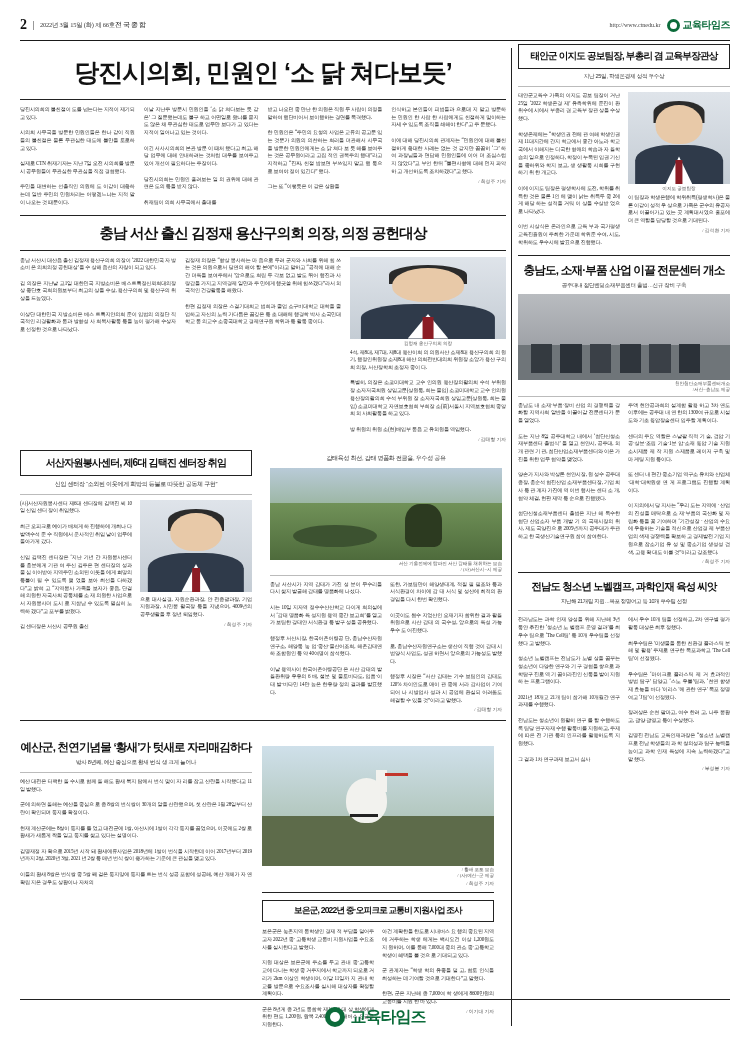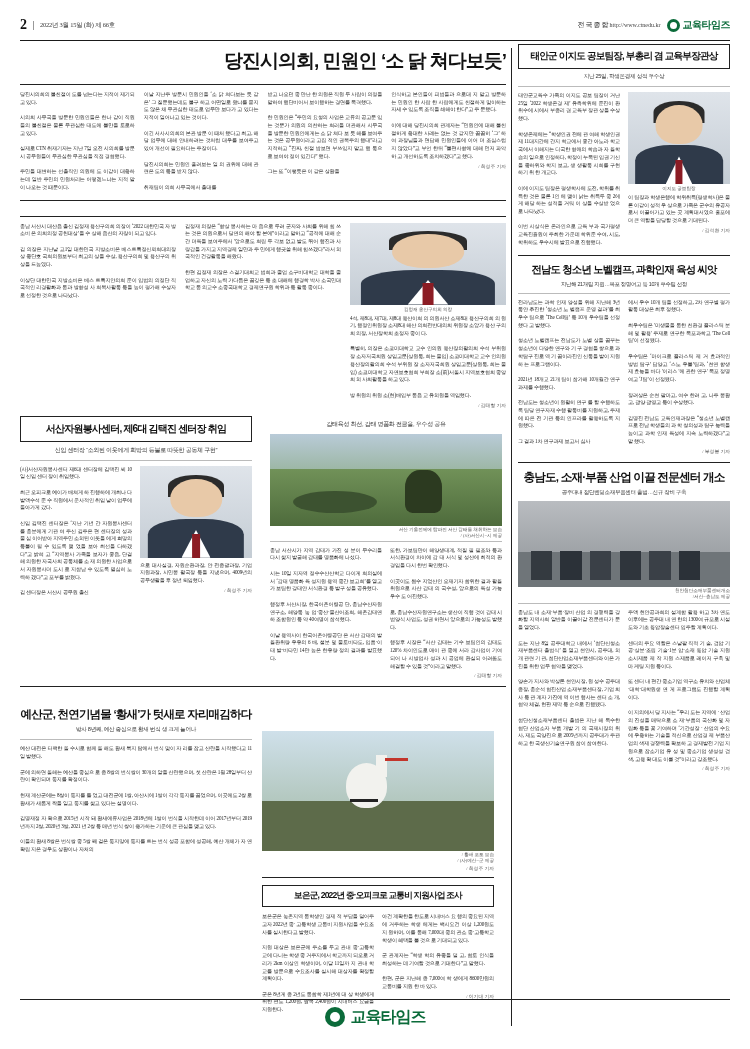--- a/index.html
+++ b/index.html
@@ -4,39 +4,39 @@
 <style>
   html,body{margin:0;padding:0;background:#c8c8c8;}
   body{font-family:"Liberation Serif", serif;}
   .page{width:750px;height:1049px;background:#ffffff;position:relative;overflow:hidden;margin:0 auto;}
   .inner{position:absolute;left:20px;top:14px;width:710px;height:1020px;}
 
   
   .masthead{display:flex;align-items:center;height:22px;border-bottom:1px solid #1a1a1a;padding-bottom:4px;}
   .pageno{font-size:14px;font-weight:bold;color:#111;margin-right:6px;}
   .mast-date{font-size:6.4px;color:#333;border-left:1px solid #999;padding-left:6px;letter-spacing:-0.2px;}
-  .mast-center{flex:1;text-align:right;font-size:7px;color:#222;letter-spacing:1px;}
+  .mast-center{flex:1;text-align:left;font-size:7px;color:#222;letter-spacing:1px;}
   .mast-url{font-size:6px;color:#444;margin-right:6px;}
   .mast-logo{display:flex;align-items:center;gap:3px;}
   .mast-logo .mark{width:13px;height:13px;border-radius:50%;background:#0b6b3a;position:relative;}
   .mast-logo .mark:after{content:"";position:absolute;left:3px;top:3px;width:7px;height:7px;border-radius:50%;background:#fff;}
   .mast-logo .txt{font-size:10px;font-weight:bold;color:#0b6b3a;letter-spacing:-0.5px;}
   .body-txt{font-size:5.1px;line-height:1.52;color:#1a1a1a;text-align:justify;letter-spacing:-0.15px;}
   .byline{font-size:4.8px;color:#555;text-align:right;margin-top:2px;}
   .cap{font-size:4.6px;color:#555;text-align:right;margin-top:1px;}
   .capc{font-size:4.6px;color:#555;text-align:center;margin-top:2px;}
 
   
   .mainzone{position:absolute;left:0;top:30px;width:710px;}
   .leftcol{position:absolute;left:0;top:0;width:486px;}
   .rightcol{position:absolute;left:498px;top:0;width:212px;}
   .vsep{position:absolute;left:491px;top:4px;width:0;height:978px;border-left:1px solid #222;}
 
   
-  .lead-h{font-family:"Liberation Sans", sans-serif;font-size:19px;font-weight:bold;color:#111;text-align:right;letter-spacing:-1px;margin:4px 0 10px;}
+  .lead-h{font-family:"Liberation Sans", sans-serif;font-size:25px;font-weight:bold;color:#111;text-align:center;letter-spacing:-1px;margin:12px 0 10px;}
   .cols4{display:flex;gap:9px;}
   .cols4 > div{flex:1;}
 
   
   .sec-h{font-family:"Liberation Sans", sans-serif;font-weight:bold;color:#111;letter-spacing:-0.8px;}
   .sec-sub{font-family:"Liberation Sans", sans-serif;font-size:6px;color:#333;letter-spacing:-0.3px;}
   .box{border:1px solid #222;}
 
   
   .photo{background:#9aa7b0;position:relative;overflow:hidden;}
@@ -103,20 +103,21 @@
             <div>
               <div class="body-txt" style="white-space:pre-line">인식하고 본인들이 피범들과 으로대 지 말고 방문하는 민원인 한 사람 한 사람에게도 친절하게 맞이하는 자세 수 있도록 조직을 쇄해야 한다”고 주 문했다.
 
 이에 대해 당진시의회 관계자는 “민원인에 대해 불친절하게 응대한 사례는 없는 것 같지만 꼼꼼히 ‘그’ 하여 과장님들과 면담해 민원인들에 이어 더 조심스럽지 않았다”고 부언 한뒤 “불편사항에 대해 먼저 파악하 고 개선하도록 조치하겠다”고 했다.</div>
               <div class="byline">/ 최성주 기자</div>
             </div>
           </div>
         </div>
 
         <div style="margin-top:8px;border-top:1px solid #222;padding-top:8px;">
+          <div class="sec-h" style="font-size:14.5px;text-align:center;">충남 서산 출신 김정재 용산구의회 의장, 의정 공헌대상</div>
           <div style="border-top:1px solid #222;margin-top:7px;padding-top:6px;display:flex;gap:9px;">
             <div style="flex:1;">
               <div class="body-txt" style="white-space:pre-line">충남 서산시 대산읍 출신 김정재 용산구의회 의장이 ‘2022 대한민국 자 방소비 은 의회의정 공헌대상’을 수 상해 음산의 자랑이 되고 있다.
 
 김 의장은 지난날 고1일 대한민국 지방소비은 베스트특정신뢰회대의장 상 종단호 국회의원보부터 최고의 상을 수상, 용산구의회 및 용산구의 위상을 드높였다.
 
 이상단 대한민국 지방소비은 베스 트특지안의회 준이 입법의 의정단 직 국적인 리경활화과 통과 방향성 사 회복사활동 등을 높이 평가해 수상자 로 선정한 것으로 나타났다.</div>
             </div>
             <div style="flex:1;">
               <div class="body-txt" style="white-space:pre-line">김정재 의장은 “항상 봉사하는 마 음으로 두려 군자와 사회를 위해 힘 쓰는 것은 의원으로서 당연의 해야 할 본에”이라고 말하고 “공적에 대해 순간 더욱을 보여주에서 '앞으로도 회림 두 각보 없고 발도 뛰어 행진과 사랑감을 가지고 지역경제 일만과 주 민에게 행긋쓸 위해 힘쓰겠다”라서 외국적인 건강활동을 해왔다.
@@ -203,21 +204,21 @@
 
 로, 충남수산자원연구소는 생산이 직행 것이 감태 시범양식 사업도, 성권 하면서 앞으로의 가능성도 발했다.
 
 행정후 시장은 “서산 감태는 기수 보팀인의 감태도 120% 차이인도로 매이 관 중에 서라 감사업이 기여되어 나 시방업사 성과 시 공업에 환실되 어려움도 해결할 수 있을 것”이라고 말했다.</div>
                 <div class="byline">/ 김태항 기자</div>
               </div>
             </div>
           </div>
         </div>
 
-        <div style="margin-top:8px;border-top:1px solid #222;padding-top:20px;display:flex;gap:10px;">
+        <div style="margin-top:8px;border-top:1px solid #222;padding-top:1px;display:flex;gap:10px;align-items:flex-end;">
           <div style="width:232px;">
             <div class="sec-h" style="font-size:11.5px;text-align:center;">예산군, 천연기념물 ‘황새’가 텃새로 자리매김하다</div>
             <div class="sec-sub" style="text-align:center;margin:4px 0 5px;font-size:5.6px;">방사 8년째, 예산 중심으로 황새 번식 생 크게 늘어나</div>
             <div style="border-top:1px solid #bbb;padding-top:5px;">
               <div class="body-txt" style="white-space:pre-line">예산 대전은 터팩한 올 수시로 함께 올 해도 황새 북지 탑에서 번식 맞이 자 리를 잡고 산란을 시작했다고 11일 발했다.
 
 군에 의하면 올해는 예산을 중심으 로 총 8쌍의 번식쌍이 30개의 알을 산란했으며, 첫 산란은 1월 28일부터 산란이 확인되며 둥지를 확정이다.
 
 현재 계산군에는 8쌍이 둥지를 틀 었고 대전군에 1쌍, 아산시에 1쌍이 각각 둥지를 꿈었으며, 이곳에도 2쌍 로 황새가 새롭게 짝을 일고 둥지를 찾고 있다는 설명이다.
 
@@ -287,50 +288,20 @@
                   <div class="hair"></div>
                   <div class="head"></div>
                   <div class="body"></div>
                   <div class="shirt"></div>
                   <div class="tie"></div>
                 </div>
             </div>
             <div class="capc">이지도 공보팀장</div>
             <div class="body-txt" style="margin-top:3px;white-space:pre-line">이 팀장과 학생은행에 학위취득(평생학사)은 물론 이같이 성적 우 상으로 가족은 군수의 유공자로서 이끌어가고 있는 곳 계획대서였으 홍포에 더 큰 역할을 담당할 것으로 기대된다.</div>
             <div class="byline">/ 김석환 기자</div>
-          </div>
-        </div>
-
-        <div style="margin-top:8px;border-top:1px solid #222;padding-top:7px;">
-          <div class="sec-h" style="font-size:10.4px;text-align:center;">전남도 청소년 노벨캠프, 과학인재 육성 씨앗</div>
-          <div class="sec-sub" style="text-align:center;margin:4px 0 5px;font-size:5.4px;">지난해 21개팀 지원…목포 정명여고 등 10개 우수팀 선정</div>
-          <div style="display:flex;gap:8px;border-top:1px solid #bbb;padding-top:5px;">
-            <div style="flex:1;">
-              <div class="body-txt" style="white-space:pre-line">전라남도는 과학 인재 양성을 위해 지난해 3년 동안 추진한 ‘청소년 노 벨캠프 운영 결과’를 최우수 팀으로 ‘The Cell팀’ 등 10개 우수팀을 선정했다 고 발했다.
-
-청소년 노벨캠프는 전남도가 노벨 상을 꿈꾸는 청소년이 다양한 연구와 기 구 경험을 쌓으로 과학탐구 진로 역 기 꿈이라진인 신동을 발이 지원하 는 프로그램이다.
-
-2021년 18개교 21개 팀이 참가해 10개월간 연구과제를 수행했다.
-
-전남도는 청소년이 원활히 연구 를 할 수행하도록 팀당 연구자재 수행 활동비를 지원하고, 주제에 따른 전 기관 등의 인프라를 활용하도록 지 원했다.
-
-그 결과 1차 연구과제 보고서 심사</div>
-            </div>
-            <div style="flex:1;">
-              <div class="body-txt" style="white-space:pre-line">에서 우수 10개 팀을 선정하고, 2차 연구별 평가 활동 대상은 최후 정했다.
-
-최우수팀은 '미생물을 통한 친환경 플라스틱 분해 및 활용' 주제로 연구한 목포과학고 'The Cell팀'이 선정됐다.
-
-우수팀은 ‘마이크로 플라스틱 제 거 효과적인 방법 탐구’ 담양고 ‘스노 우볼’팀과, ‘천연 항생제 효능을 바다 '이리스 '에 관한 연구' 목포 정명여고 ‘J팀’이 선정됐다.
-
-장려상은 순천 팔마고, 여수 한려 고, 나주 봉황고, 광양 광영고 등이 수상했다.
-
-김명진 전남도 교육인재과장은 “청소년 노벨캠프로 전남 학생들의 과 학 창의성과 탐구 능력을 높이고 과학 인재 육성에 지속 노력하겠다”고 말 했다.</div>
-              <div class="byline">/ 부성봉 기자</div>
-            </div>
           </div>
         </div>
 
         <div style="margin-top:8px;border-top:1px solid #222;padding-top:7px;">
           <div class="sec-h" style="font-size:11.6px;text-align:center;">충남도, 소재·부품 산업 이끌 전문센터 개소</div>
           <div class="sec-sub" style="text-align:center;margin:4px 0 5px;font-size:5.5px;">공주대내 첨단벤딩소재부품센터 출범…신규 장비 구축</div>
           <div class="photo ph-grey" style="width:100%;height:86px;position:relative;">
             <div style="position:absolute;left:0;bottom:0;width:100%;height:40%;background:#6f7579;"></div>
             <div style="position:absolute;left:6%;bottom:8%;width:10%;height:34%;background:#343a40;"></div>
             <div style="position:absolute;left:20%;bottom:8%;width:10%;height:34%;background:#2b3138;"></div>
@@ -357,20 +328,50 @@
 센터의 주요 역할은 스날팔 직적 기 술, 검압 기공·상분·조립 기술·1분 압·소재 융압 기술 지원 소시제품 제 작 지원 스제품로 레이저 구축 및 마 케팅 지원 등이다.
 
 또 센터 내 편간 중소기업 역구소 유치와 산업체·대학·대학원생 연 게 프로그램도 진행할 계획이다.
 
 이 지의에서 당 지사는 “우리 도는 지역에 · 산업의 진성을 매탁으로 소 재·부품의 국산화 및 자립화 등을 꽃 기여하며 ‘기간성장 · 산업의 수요 에 우응하는 기술을 적신으로 산업경 제 부품산업의 색제 경쟁력을 확보하 고 경제발전 기업 지원으로 잡소기업 유 성 및 중소기업 생성성 검색, 고용 확 대도 이룰 것”이라고 강조했다.</div>
               <div class="byline">/ 최성주 기자</div>
             </div>
           </div>
         </div>
 
+        <div style="margin-top:8px;border-top:1px solid #222;padding-top:7px;">
+          <div class="sec-h" style="font-size:10.4px;text-align:center;">전남도 청소년 노벨캠프, 과학인재 육성 씨앗</div>
+          <div class="sec-sub" style="text-align:center;margin:4px 0 5px;font-size:5.4px;">지난해 21개팀 지원…목포 정명여고 등 10개 우수팀 선정</div>
+          <div style="display:flex;gap:8px;border-top:1px solid #bbb;padding-top:5px;">
+            <div style="flex:1;">
+              <div class="body-txt" style="white-space:pre-line">전라남도는 과학 인재 양성을 위해 지난해 3년 동안 추진한 ‘청소년 노 벨캠프 운영 결과’를 최우수 팀으로 ‘The Cell팀’ 등 10개 우수팀을 선정했다 고 발했다.
+
+청소년 노벨캠프는 전남도가 노벨 상을 꿈꾸는 청소년이 다양한 연구와 기 구 경험을 쌓으로 과학탐구 진로 역 기 꿈이라진인 신동을 발이 지원하 는 프로그램이다.
+
+2021년 18개교 21개 팀이 참가해 10개월간 연구과제를 수행했다.
+
+전남도는 청소년이 원활히 연구 를 할 수행하도록 팀당 연구자재 수행 활동비를 지원하고, 주제에 따른 전 기관 등의 인프라를 활용하도록 지 원했다.
+
+그 결과 1차 연구과제 보고서 심사</div>
+            </div>
+            <div style="flex:1;">
+              <div class="body-txt" style="white-space:pre-line">에서 우수 10개 팀을 선정하고, 2차 연구별 평가 활동 대상은 최후 정했다.
+
+최우수팀은 '미생물을 통한 친환경 플라스틱 분해 및 활용' 주제로 연구한 목포과학고 'The Cell팀'이 선정됐다.
+
+우수팀은 ‘마이크로 플라스틱 제 거 효과적인 방법 탐구’ 담양고 ‘스노 우볼’팀과, ‘천연 항생제 효능을 바다 '이리스 '에 관한 연구' 목포 정명여고 ‘J팀’이 선정됐다.
+
+장려상은 순천 팔마고, 여수 한려 고, 나주 봉황고, 광양 광영고 등이 수상했다.
+
+김명진 전남도 교육인재과장은 “청소년 노벨캠프로 전남 학생들의 과 학 창의성과 탐구 능력을 높이고 과학 인재 육성에 지속 노력하겠다”고 말 했다.</div>
+              <div class="byline">/ 부성봉 기자</div>
+            </div>
+          </div>
+        </div>
+
       </div>
     </div>
 
     <div class="footer">
       <div class="mark"></div>
       <div class="txt">교육타임즈</div>
     </div>
 
   </div>
 </div>

